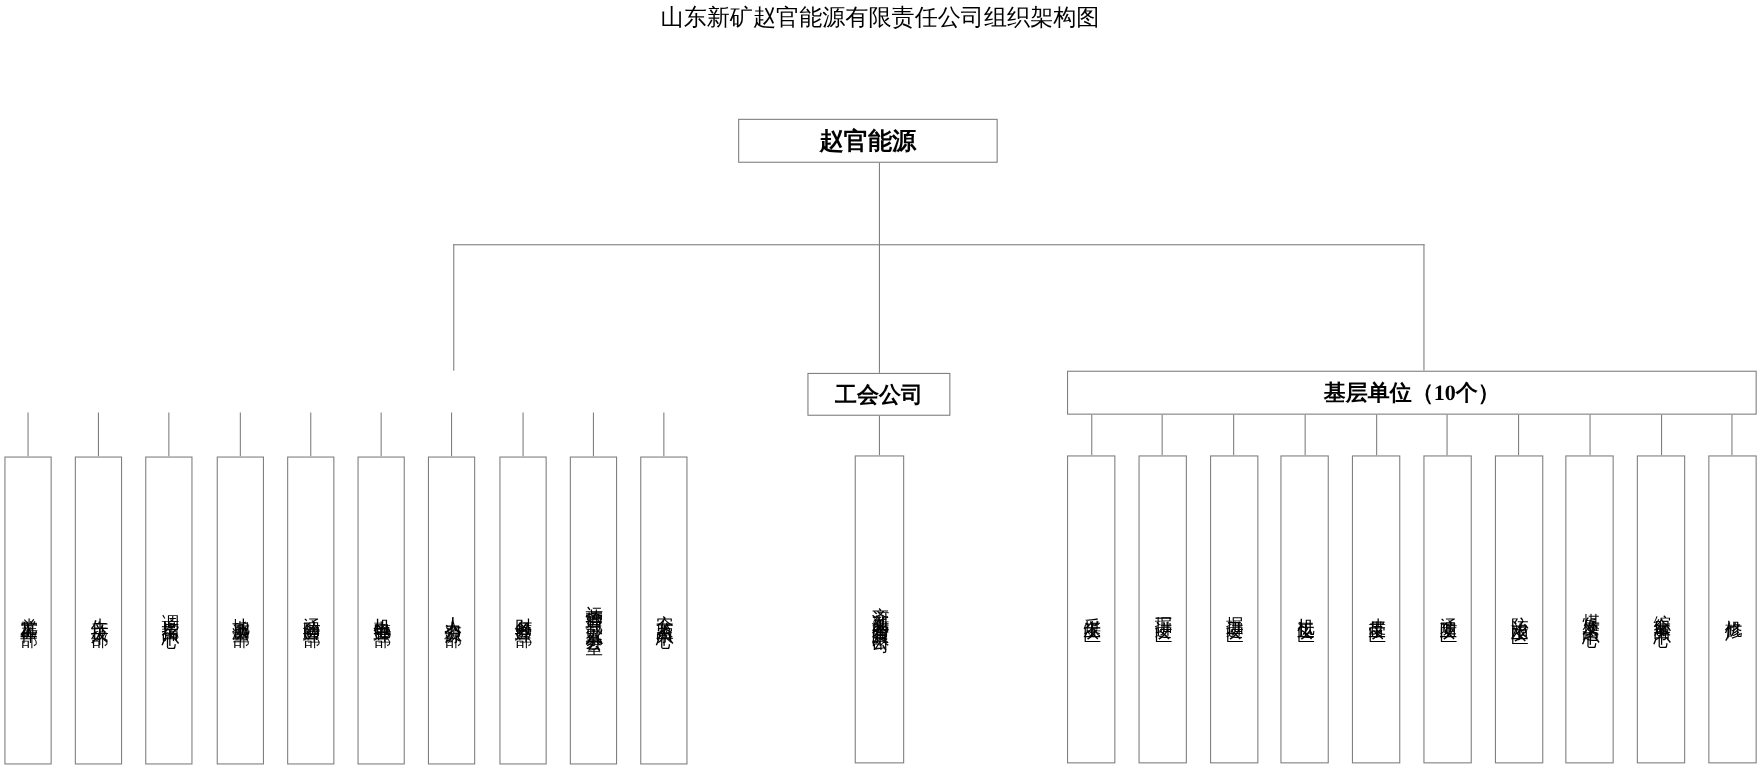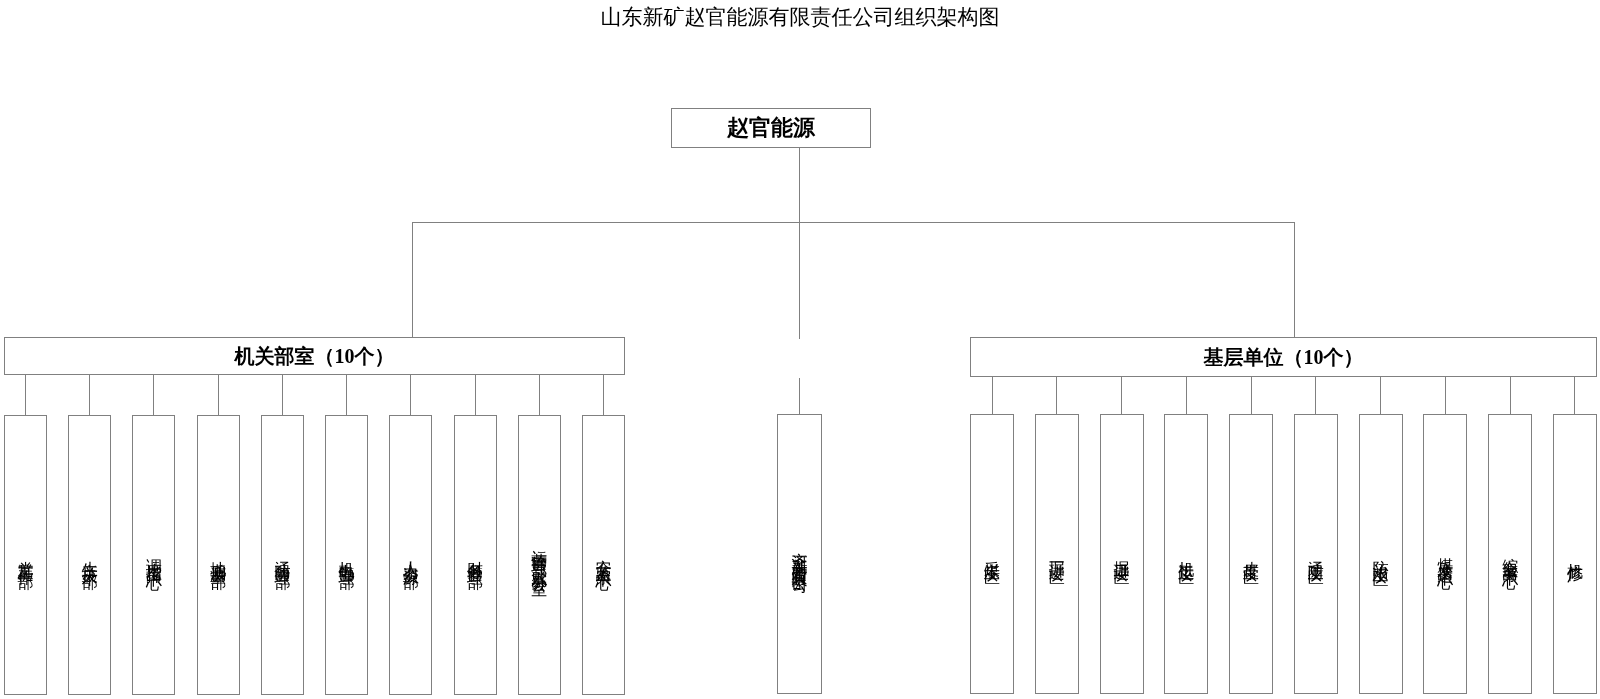--- a/index.html
+++ b/index.html
@@ -28,21 +28,21 @@
     border: 1px solid #808080;
     background: #ffffff;
     display: flex;
     align-items: center;
     justify-content: center;
     font-family: "Liberation Serif", serif;
     font-weight: bold;
     color: #000000;
     white-space: nowrap;
   }
-  .root-node { left: 671px; top: 108px; width: 200px; height: 40px; font-size: 22px; }
+  .root-node { left: 671px; top: 108px; width: 236px; height: 40px; font-size: 22px; }
   .hdr-left  { left: 4px;   top: 337px; width: 621px; height: 38px; font-size: 20px; }
   .hdr-mid   { left: 734px; top: 339px; width: 130px; height: 39px; font-size: 20px; }
   .hdr-right { left: 970px; top: 337px; width: 627px; height: 40px; font-size: 20px; }
   .line { position: absolute; background: #808080; }
   .line-root-drop  { left: 799px;  top: 148px; width: 1px;   height: 74px; }
   .line-trunk-h    { left: 412px;  top: 222px; width: 883px; height: 1px; }
   .line-left-drop  { left: 412px;  top: 222px; width: 1px;   height: 115px; }
   .line-mid-drop   { left: 799px;  top: 222px; width: 1px;   height: 117px; }
   .line-right-drop { left: 1294px; top: 222px; width: 1px;   height: 115px; }
   .group {
@@ -88,22 +88,22 @@
   <div class="node root-node">
     <span>赵官能源</span>
   </div>
 
   <div class="line line-root-drop"></div>
   <div class="line line-trunk-h"></div>
   <div class="line line-left-drop"></div>
   <div class="line line-mid-drop"></div>
   <div class="line line-right-drop"></div>
 
-  <div class="node hdr-left">
-    <span>机关部室（10个）</span>
+  <div class="node hdr-mid">
+    <span>工会公司</span>
   </div>
   <div class="node hdr-right">
     <span>基层单位（10个）</span>
   </div>
 
   <div class="group group-left">
     <div class="col">
       <div class="stub"></div>
       <div class="vbox">
           <span class="vtext">党群工作部</span>

